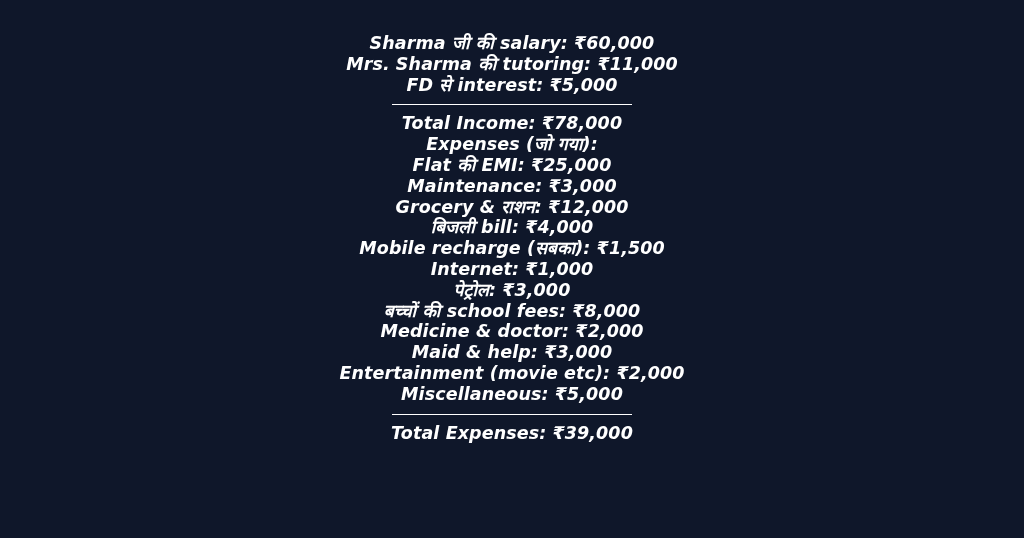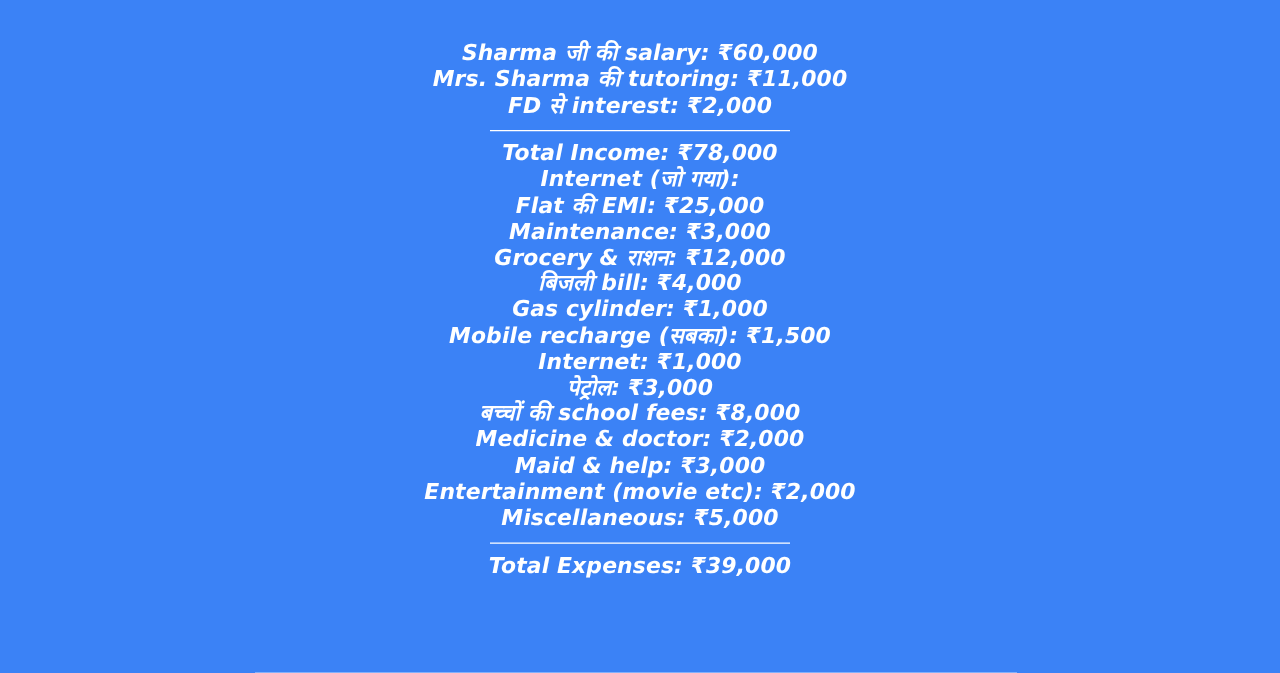--- a/index.html
+++ b/index.html
@@ -10,21 +10,21 @@
     width: 1024px;
     height: 538px;
     background: #ffffff;
     font-family: "DejaVu Sans", "Liberation Sans", sans-serif;
     overflow: hidden;
   }
   #slide {
     position: relative;
     width: 1024px;
     height: 538px;
-    background: #3b82f6;
+    background: #0f172a;
     box-sizing: border-box;
   }
   #content {
     position: absolute;
     left: 0;
     top: 0;
     width: 1024px;
     height: 538px;
     display: flex;
     flex-direction: column;
@@ -51,33 +51,32 @@
   }
 </style>
 </head>
 <body>
 
 <div id="slide">
   <div id="content">
 
     <div class="line">Sharma जी की salary: ₹60,000</div>
     <div class="line">Mrs. Sharma की tutoring: ₹11,000</div>
-    <div class="line">FD से interest: ₹2,000</div>
+    <div class="line">FD से interest: ₹5,000</div>
 
     <div class="rule"></div>
 
     <div class="line">Total Income: ₹78,000</div>
 
-    <div class="line">Internet (जो गया):</div>
+    <div class="line">Expenses (जो गया):</div>
 
     <div class="line">Flat की EMI: ₹25,000</div>
     <div class="line">Maintenance: ₹3,000</div>
     <div class="line">Grocery &amp; राशन: ₹12,000</div>
     <div class="line">बिजली bill: ₹4,000</div>
-    <div class="line">Gas cylinder: ₹1,000</div>
     <div class="line">Mobile recharge (सबका): ₹1,500</div>
     <div class="line">Internet: ₹1,000</div>
     <div class="line">पेट्रोल: ₹3,000</div>
     <div class="line">बच्चों की school fees: ₹8,000</div>
     <div class="line">Medicine &amp; doctor: ₹2,000</div>
     <div class="line">Maid &amp; help: ₹3,000</div>
     <div class="line">Entertainment (movie etc): ₹2,000</div>
     <div class="line">Miscellaneous: ₹5,000</div>
 
     <div class="rule"></div>

